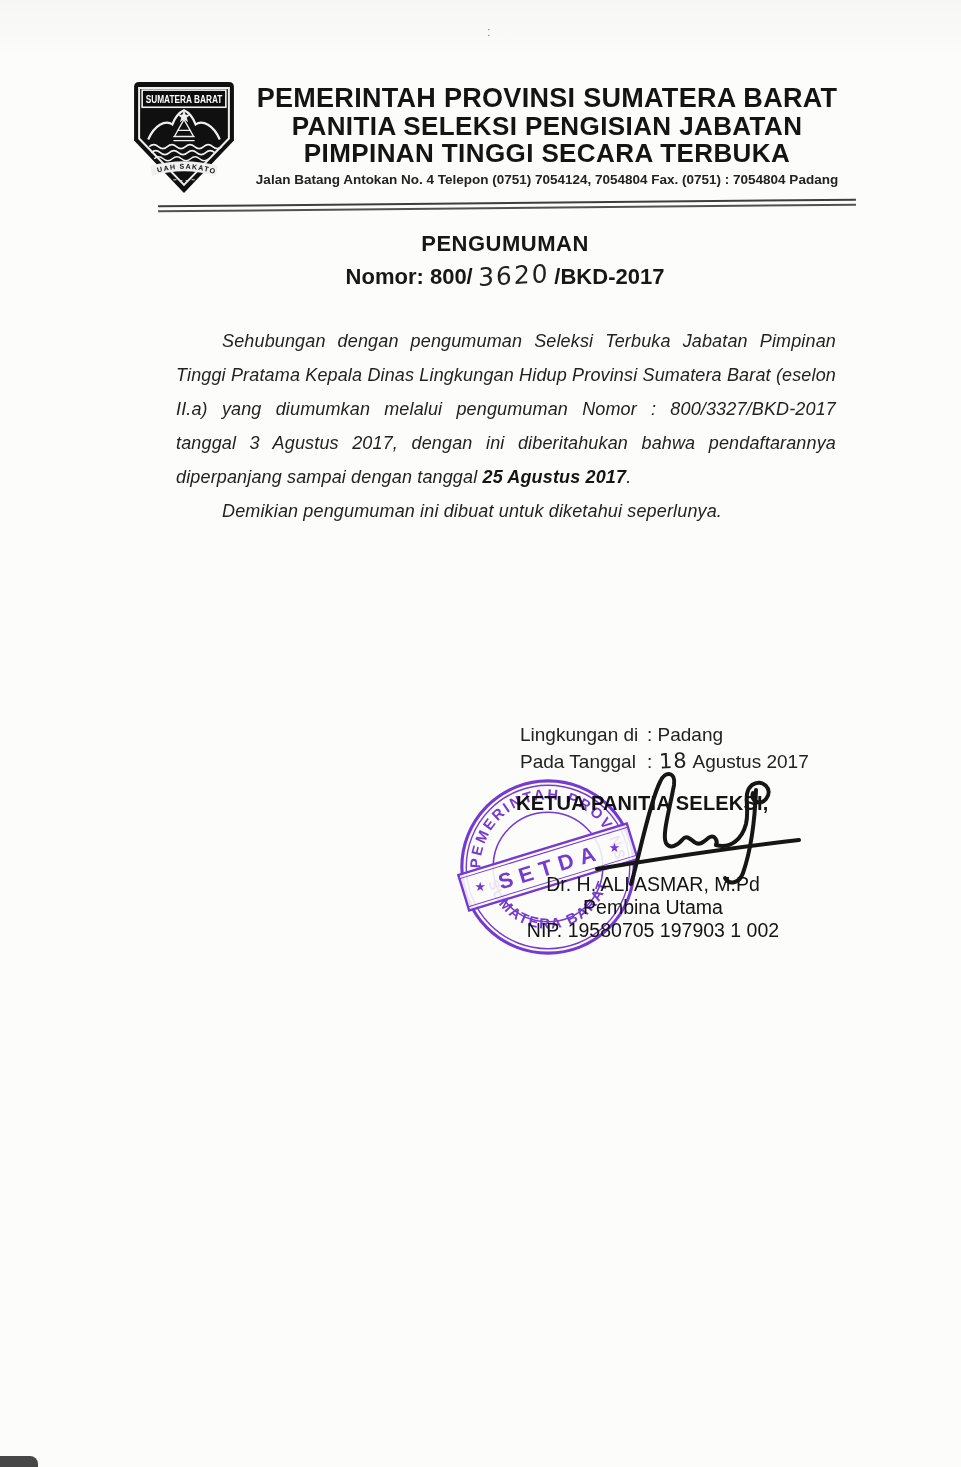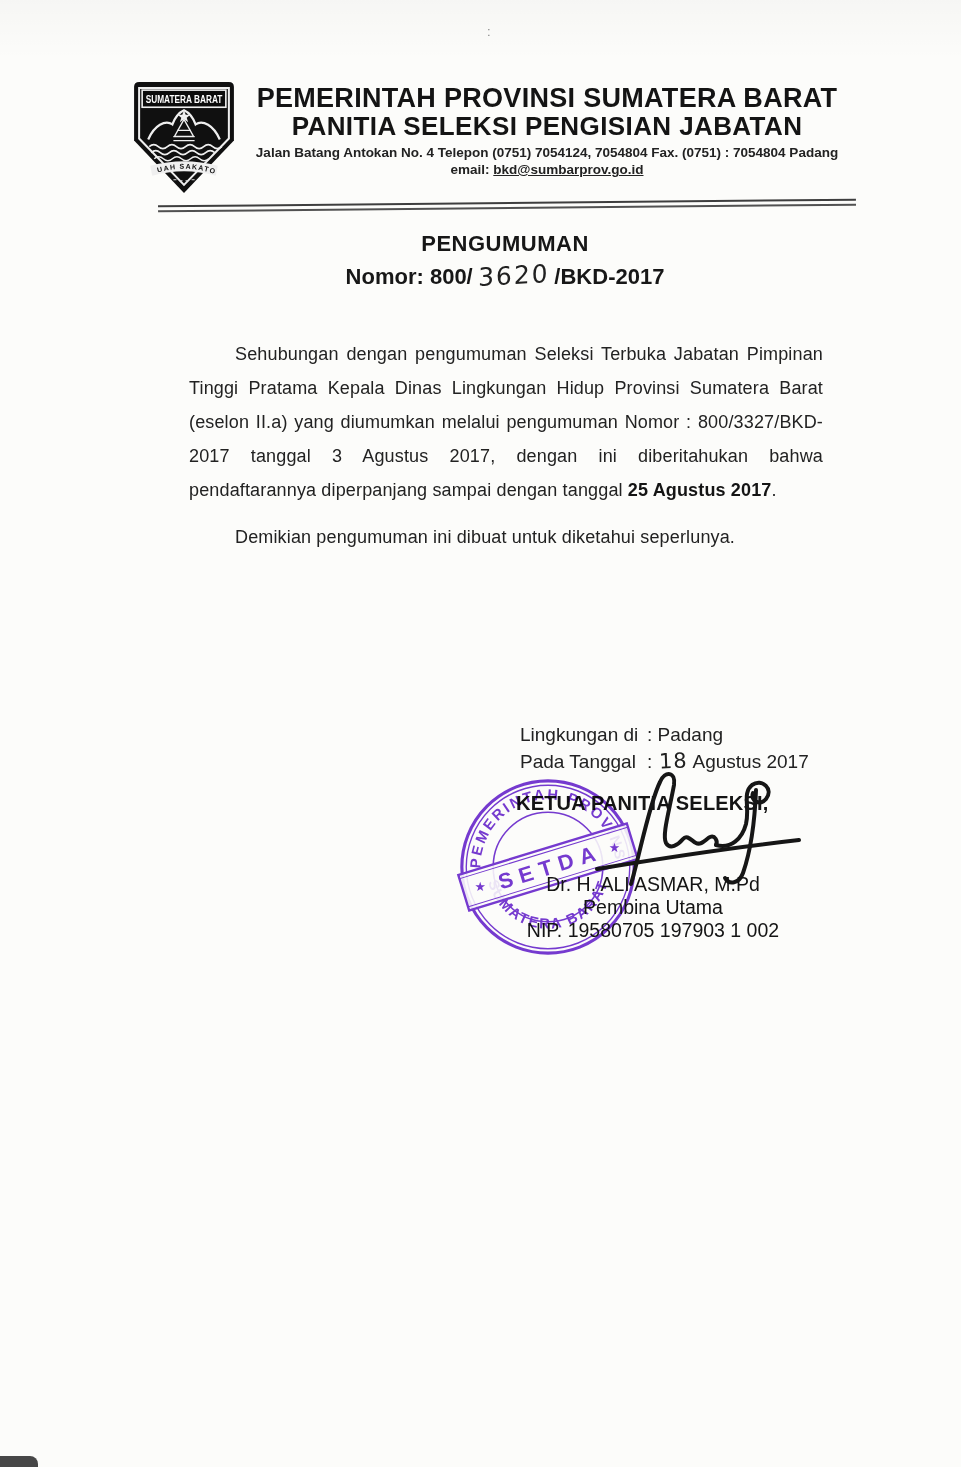--- a/index.html
+++ b/index.html
@@ -28,21 +28,21 @@
   .title-block{position:absolute;left:175px;top:231px;width:660px;text-align:center;}
   .title-heading{font-size:22px;font-weight:bold;letter-spacing:.5px;color:#171717;}
   .title-nomor{font-size:22px;font-weight:bold;margin-top:4px;color:#171717;}
   .hand{font-family:"DejaVu Sans",sans-serif;font-weight:400;display:inline-block;color:#212121;}
   .hand-nomor{font-size:25px;transform:rotate(-3deg) skewX(-4deg);letter-spacing:2px;padding:0 5px;}
   .hand-date{font-size:21px;transform:rotate(-2deg);letter-spacing:1px;padding:0 1px;}
 
   
   .body-text{position:absolute;left:176px;top:324px;width:660px;
     font-size:18px;line-height:34px;text-align:justify;letter-spacing:.15px;color:#222;}
-  .body-text p{margin:13px;}
+  .body-text p{margin:0;font-style:italic;}
   .indent{text-indent:46px;}
   .p2{margin-top:12px;}
   .p3{margin-top:11px;}
   .bold{font-weight:bold;color:#141414;}
   .site{font-weight:bold;text-decoration:underline;color:#141414;}
 
   
   .closing{position:absolute;left:520px;top:722px;font-size:19px;line-height:26px;color:#222;}
   .closing .lbl{display:inline-block;width:127px;}
   .ketua{position:absolute;left:516px;top:792px;font-size:20px;font-weight:bold;
@@ -82,22 +82,22 @@
     <path id="mottoArc" d="M 28 94.5 Q 56.5 85.5 85 94.5" fill="none"></path>
     <text font-size="7" font-weight="bold" fill="#111111" letter-spacing="1.2">
       <textPath href="#mottoArc" startOffset="50%" text-anchor="middle">TUAH SAKATO</textPath>
     </text>
     <path d="M 46 101 h 3 M 52 102 h 3 M 58 102 h 3 M 64 101 h 3" stroke="#dcdcdc" stroke-width="1"></path>
   </svg>
 
   <div class="header-text">
     <div class="h-line1">PEMERINTAH PROVINSI SUMATERA BARAT</div>
     <div class="h-line2">PANITIA SELEKSI PENGISIAN JABATAN</div>
+    <div class="h-line3">PIMPINAN TINGGI SECARA TERBUKA</div>
     <div class="h-address">Jalan Batang Antokan No. 4 Telepon (0751) 7054124, 7054804 Fax. (0751) : 7054804 Padang</div>
-    <div class="h-email"><span>email:</span> <span class="email-addr">bkd@sumbarprov.go.id</span></div>
   </div>
 
   <div class="rule"></div>
 
   <div class="title-block">
     <div class="title-heading">PENGUMUMAN</div>
     <div class="title-nomor"><span>Nomor: 800/</span><span class="hand hand-nomor">3620</span><span>/BKD-2017</span></div>
   </div>
 
   <div class="body-text">

